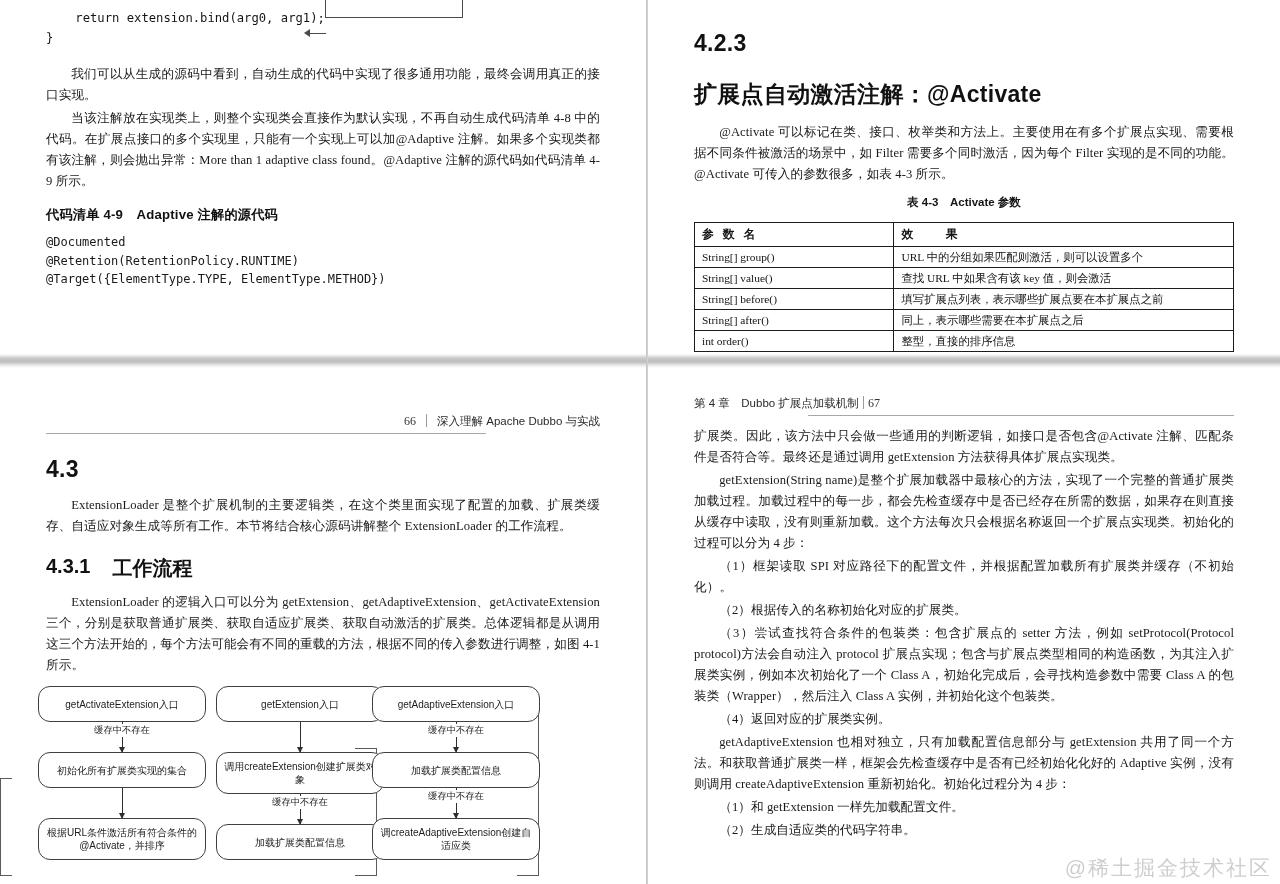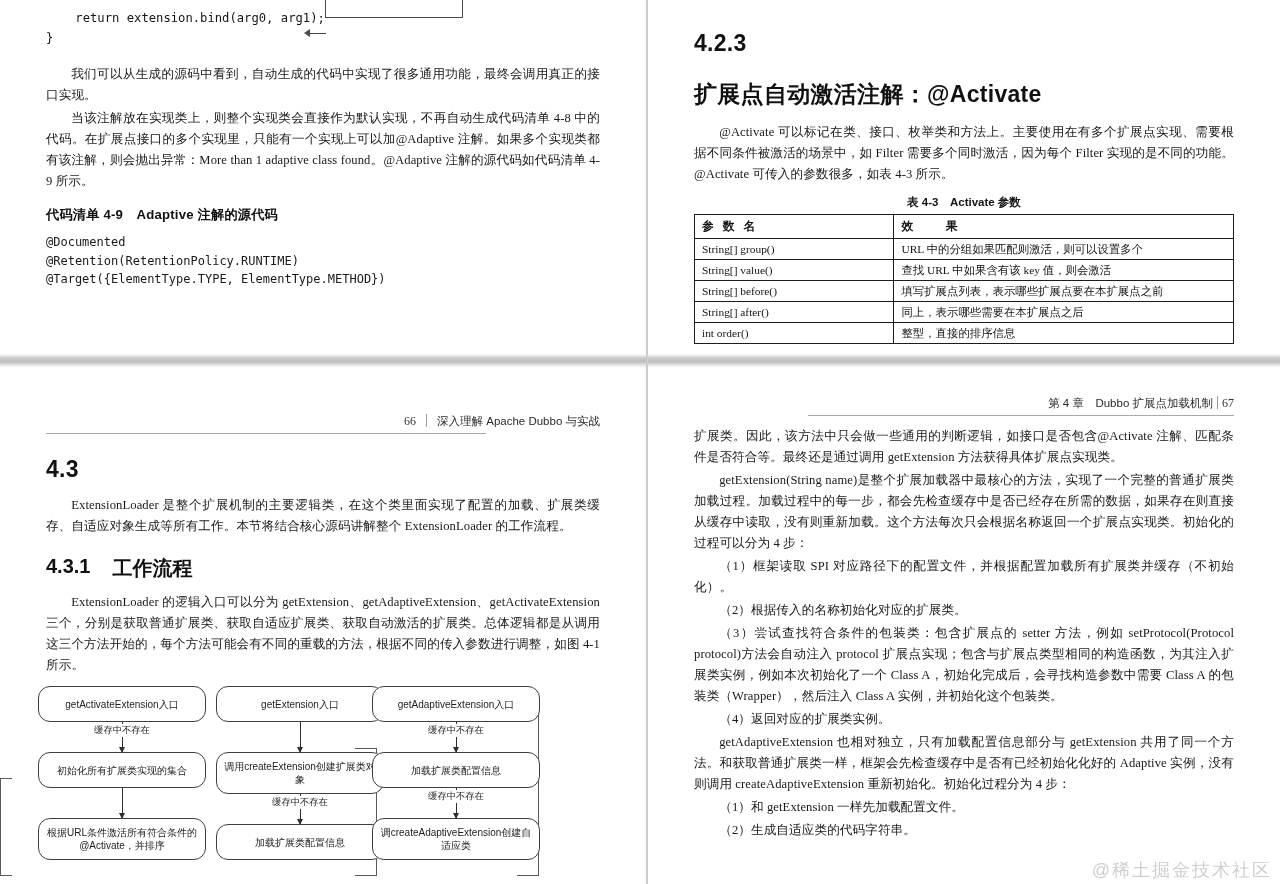--- a/index.html
+++ b/index.html
@@ -71,21 +71,21 @@
   .runhead {
     position: relative;
     display: flex;
     align-items: baseline;
     font-family: "Liberation Sans", "DejaVu Sans", sans-serif;
     font-size: 11.5px;
     color: #2a2a2a;
     padding: 0 46px;
   }
   .runhead.left { justify-content: flex-end; gap: 10px; }
-  .runhead.right { justify-content: flex-end; gap: 4px; }
+  .runhead.right { justify-content: flex-start; gap: 4px; }
   .runhead .folio { font-size: 12px; color: #333; font-family: "Liberation Serif", serif; }
   .runhead .bar {
     display: inline-block;
     width: 1px; height: 13px;
     background: #9a9a9a;
     position: relative; top: 2px;
   }
   .rule {
     height: 1px;
     background: #a8a8a8;
@@ -187,21 +187,21 @@
     border-right: 6px solid #4a4a4a;
   }
 
   
   .table-caption {
     text-align: center;
     font-family: "Liberation Sans", "DejaVu Sans", sans-serif;
     font-size: 11.5px;
     font-weight: 700;
     color: #151515;
-    margin: 10px 0 4px 0;
+    margin: 10px 0 12px 0;
   }
   table.t43 {
     border-collapse: collapse;
     width: calc(100% - 0px);
     margin: 0 auto;
     font-size: 11.4px;
     color: #141414;
     background: #fff;
   }
   table.t43 th, table.t43 td {
@@ -310,21 +310,21 @@
     border-left: 1px solid #5a5a5a;
     border-top: 1px solid #5a5a5a;
   }
 
   
   .watermark {
     position: absolute;
     right: 8px;
     bottom: 2px;
     font-family: "Liberation Sans", "DejaVu Sans", sans-serif;
-    font-size: 18px;
+    font-size: 21px;
     letter-spacing: 2px;
     color: rgba(90,90,90,0.30);
     white-space: nowrap;
     z-index: 6;
     pointer-events: none;
   }
 
   .spacer-sm { height: 8px; }
   .spacer-md { height: 16px; }
 </style>

